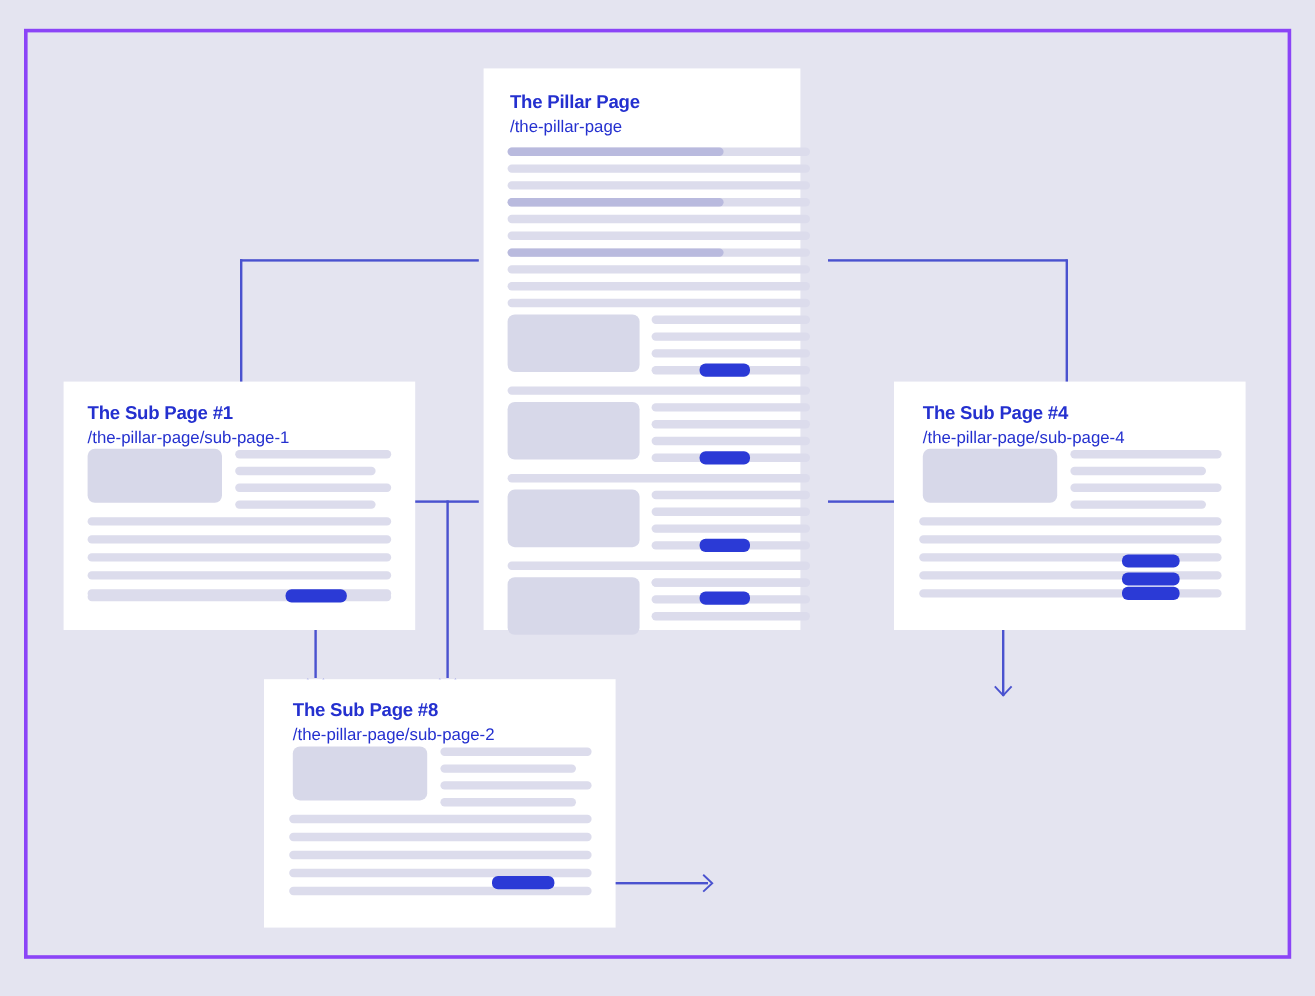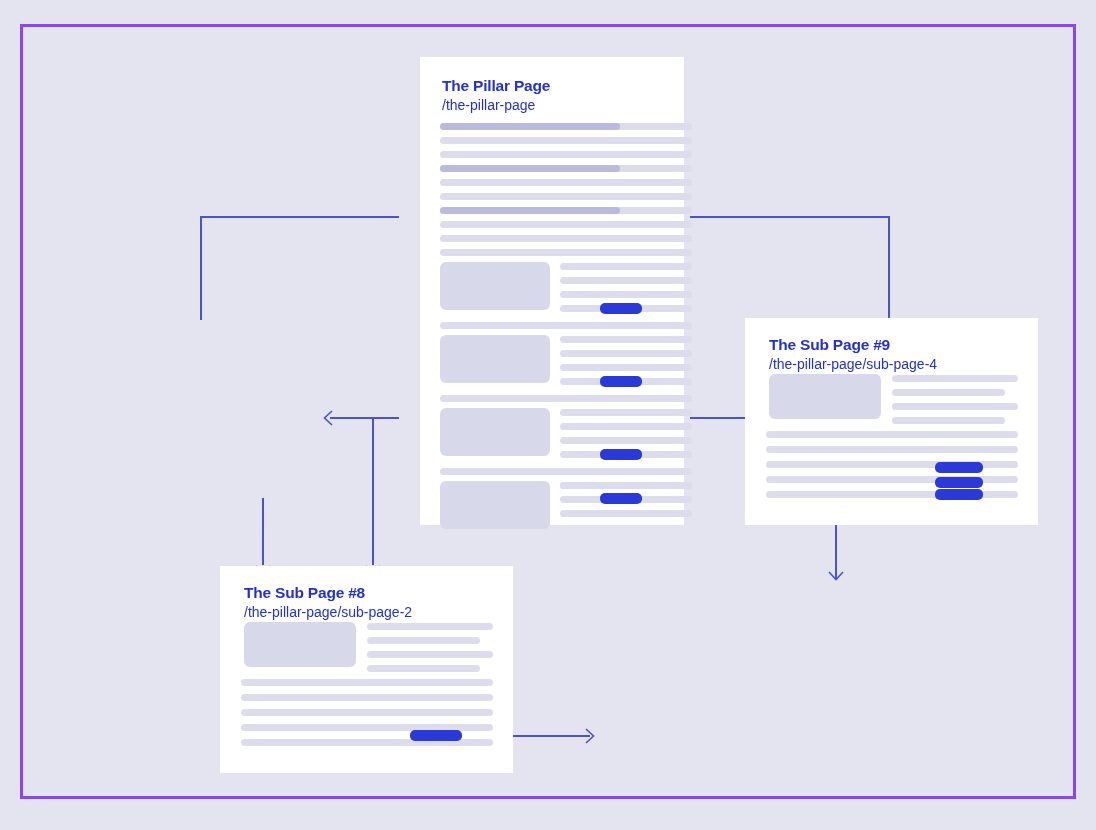--- a/index.html
+++ b/index.html
@@ -104,21 +104,21 @@
   </svg>
 
   <div class="conn v" style="left:835px; top:492px; height:88px;"></div>
   <svg class="arrow-svg" style="left:827px; top:487px;" width="18" height="18" viewBox="0 0 18 18">
     <path d="M2 12 L9 4.5 L16 12" fill="none" stroke="#4a52cf" stroke-width="1.6"></path>
   </svg>
   <svg class="arrow-svg" style="left:827px; top:566px;" width="18" height="18" viewBox="0 0 18 18">
     <path d="M2 6 L9 13.5 L16 6" fill="none" stroke="#4a52cf" stroke-width="1.6"></path>
   </svg>
 
-  <div class="card" style="left:420px; top:57px; width:264px; height:468px;">
+  <div class="card" style="left:403px; top:57px; width:264px; height:468px;">
     <div class="card-title" style="left:22px; top:20px;">The Pillar Page</div>
     <div class="card-url" style="left:22px; top:40px;">/the-pillar-page</div>
 
     <div class="bar" style="left:20px; top:66px; width:252px; height:7px;"></div>
     <div class="bar dark" style="left:20px; top:66px; width:180px; height:7px;"></div>
     <div class="bar" style="left:20px; top:80px; width:252px; height:7px;"></div>
     <div class="bar" style="left:20px; top:94px; width:252px; height:7px;"></div>
     <div class="bar" style="left:20px; top:108px; width:252px; height:7px;"></div>
     <div class="bar dark" style="left:20px; top:108px; width:180px; height:7px;"></div>
     <div class="bar" style="left:20px; top:122px; width:252px; height:7px;"></div>
@@ -154,23 +154,41 @@
     <div class="bar" style="left:20px; top:411px; width:252px; height:7px;"></div>
 
     <div class="imgblock" style="left:20px; top:424px; width:110px; height:48px;"></div>
     <div class="bar" style="left:140px; top:425px; width:132px; height:7px;"></div>
     <div class="bar" style="left:140px; top:439px; width:132px; height:7px;"></div>
     <div class="bar" style="left:140px; top:425px; width:132px; height:7px;"></div>
     <div class="bar" style="left:140px; top:453px; width:132px; height:7px;"></div>
     <div class="link" style="left:180px; top:436px; width:42px; height:11px;"></div>
   </div>
 
+  <div class="card" style="left:53px; top:318px; width:293px; height:207px;">
+    <div class="card-title" style="left:20px; top:18px;">The Sub Page #1</div>
+    <div class="card-url" style="left:20px; top:38px;">/the-pillar-page/sub-page-1</div>
+
+    <div class="imgblock" style="left:20px; top:56px; width:112px; height:45px;"></div>
+    <div class="bar" style="left:143px; top:57px; width:130px; height:7px;"></div>
+    <div class="bar" style="left:143px; top:71px; width:117px; height:7px;"></div>
+    <div class="bar" style="left:143px; top:85px; width:130px; height:7px;"></div>
+    <div class="bar" style="left:143px; top:99px; width:117px; height:7px;"></div>
+
+    <div class="bar" style="left:20px; top:113px; width:253px; height:7px;"></div>
+    <div class="bar" style="left:20px; top:128px; width:253px; height:7px;"></div>
+    <div class="bar" style="left:20px; top:143px; width:253px; height:7px;"></div>
+    <div class="bar" style="left:20px; top:158px; width:253px; height:7px;"></div>
+    <div class="bar" style="left:20px; top:173px; width:253px; height:7px;"></div>
+    <div class="bar" style="left:20px; top:176px; width:253px; height:7px;"></div>
+    <div class="link" style="left:185px; top:173px; width:51px; height:11px;"></div>
+  </div>
 
   <div class="card" style="left:745px; top:318px; width:293px; height:207px;">
-    <div class="card-title" style="left:24px; top:18px;">The Sub Page #9</div>
+    <div class="card-title" style="left:24px; top:18px;">The Sub Page #4</div>
     <div class="card-url" style="left:24px; top:38px;">/the-pillar-page/sub-page-4</div>
 
     <div class="imgblock" style="left:24px; top:56px; width:112px; height:45px;"></div>
     <div class="bar" style="left:147px; top:57px; width:126px; height:7px;"></div>
     <div class="bar" style="left:147px; top:71px; width:113px; height:7px;"></div>
     <div class="bar" style="left:147px; top:85px; width:126px; height:7px;"></div>
     <div class="bar" style="left:147px; top:99px; width:113px; height:7px;"></div>
 
     <div class="bar" style="left:21px; top:113px; width:252px; height:7px;"></div>
     <div class="bar" style="left:21px; top:128px; width:252px; height:7px;"></div>

